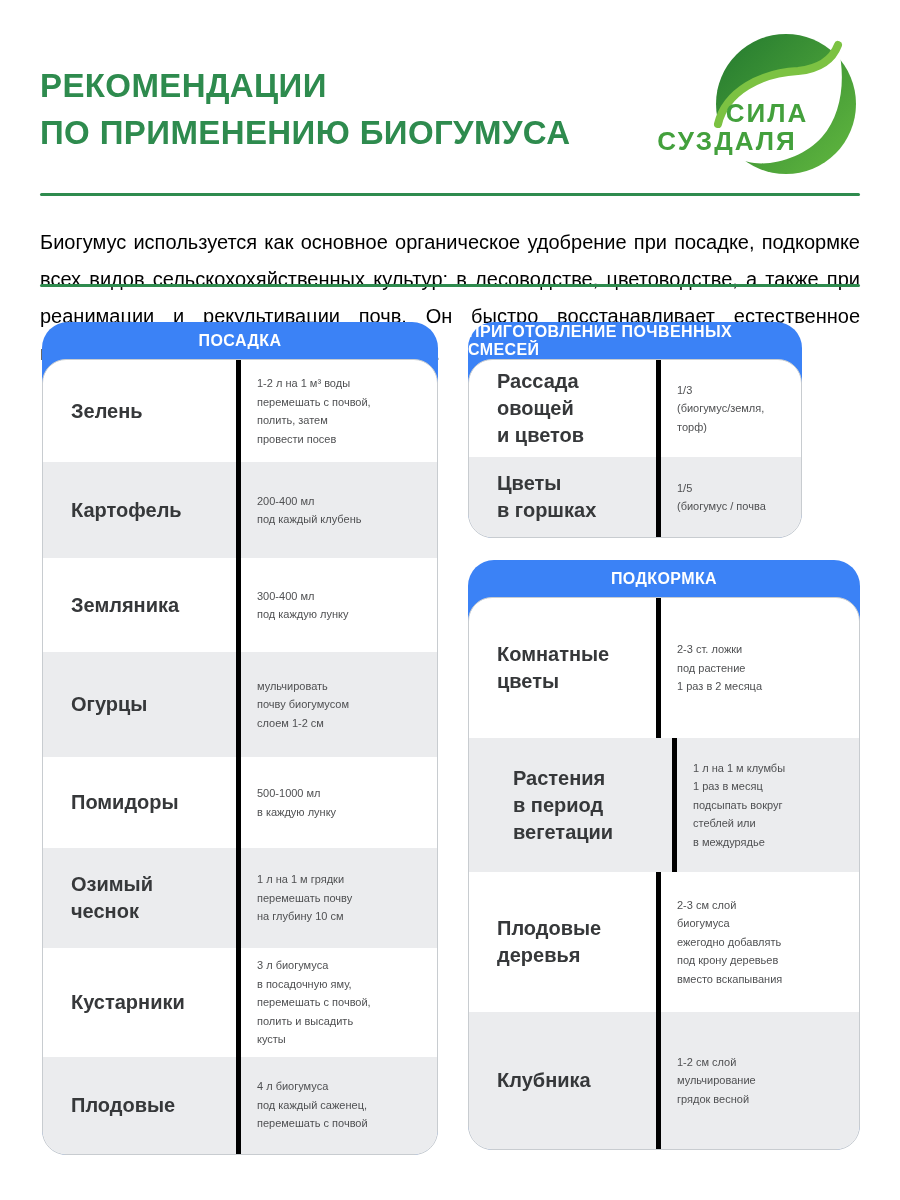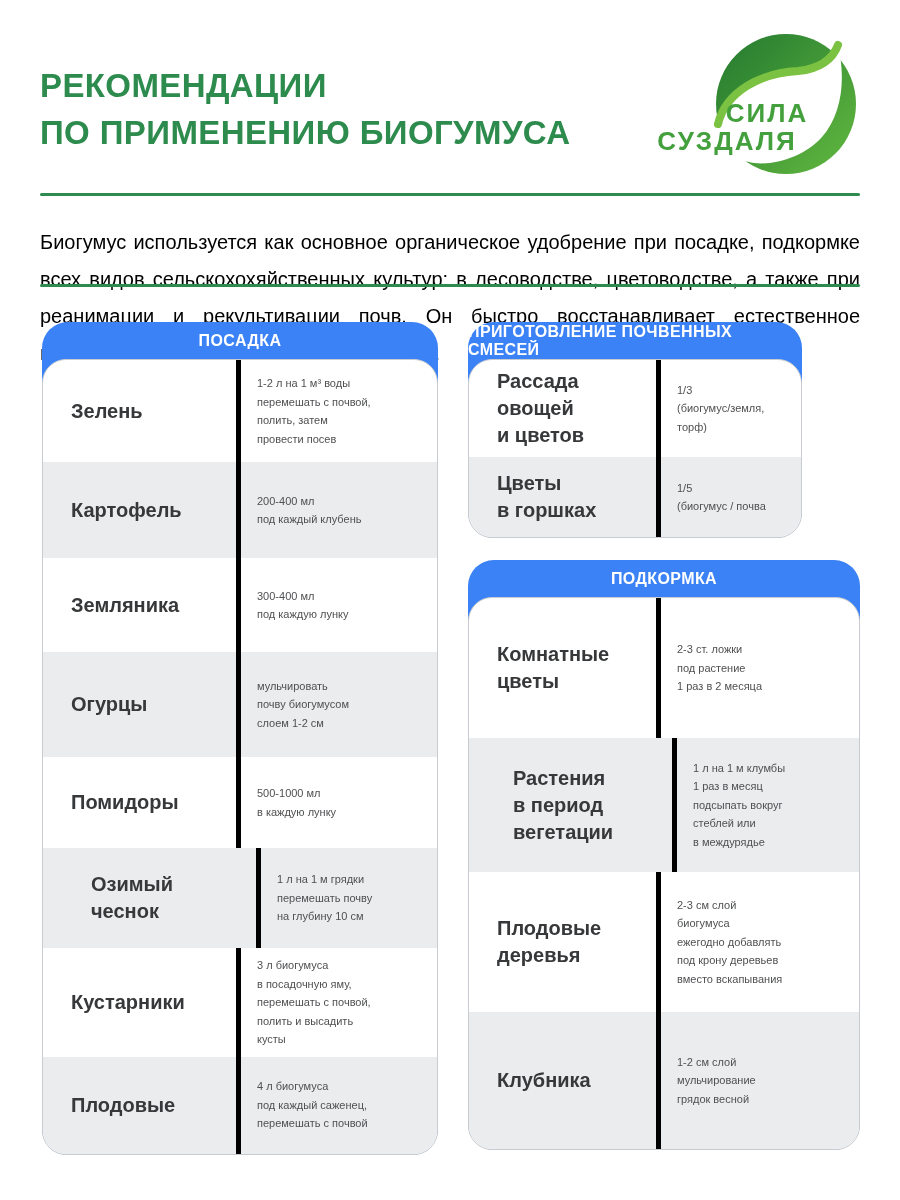--- a/index.html
+++ b/index.html
@@ -55,21 +55,21 @@
     padding:8px 8px 8px 16px;
   }
   
   #card-posadka{left:42px;top:322px;width:396px;}
   #card-posadka .cell.label{width:198px;}
   #card-posadka .row:nth-child(1){min-height:102px;}
   #card-posadka .row:nth-child(2){min-height:96px;}
   #card-posadka .row:nth-child(3){min-height:94px;}
   #card-posadka .row:nth-child(4){min-height:105px;}
   #card-posadka .row:nth-child(5){min-height:91px;}
-  #card-posadka .row:nth-child(6){min-height:100px;padding-left:20px;}
+  #card-posadka .row:nth-child(6){min-height:100px;}
   #card-posadka .row:nth-child(7){min-height:105px;}
   #card-posadka .row:nth-child(8){min-height:97px;}
   
   #card-smesi{left:468px;top:322px;width:334px;}
   #card-smesi .cell.label{width:192px;}
   #card-smesi .row:nth-child(1){min-height:82px;}
   #card-smesi .row:nth-child(2){min-height:80px;}
   
   #card-podkormka{left:468px;top:560px;width:392px;}
   #card-podkormka .cell.label{width:192px;}

